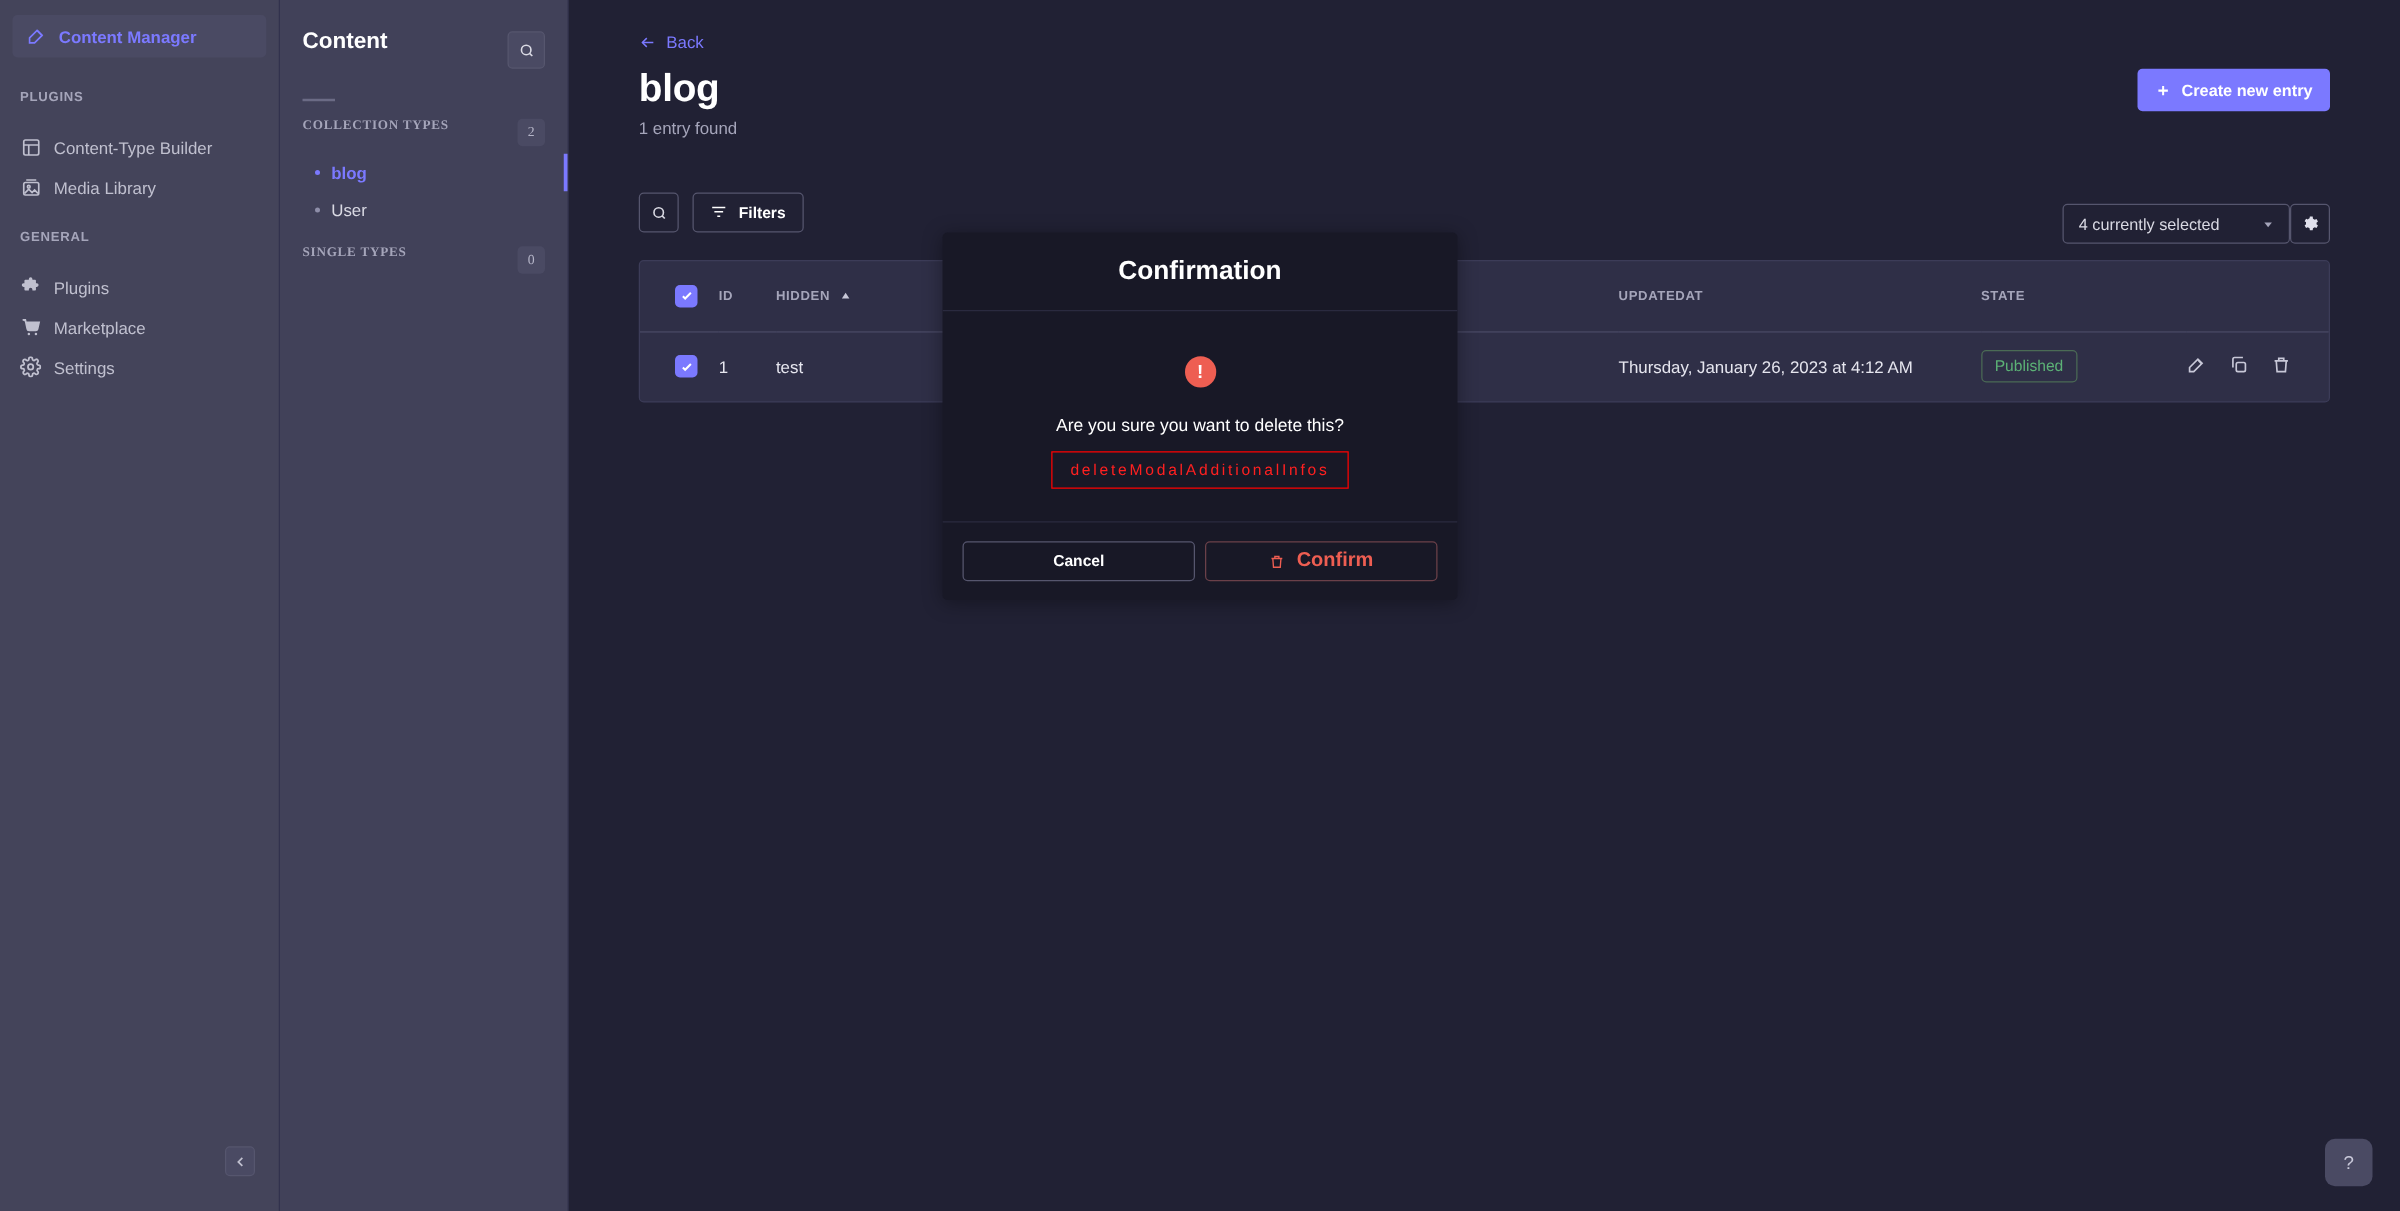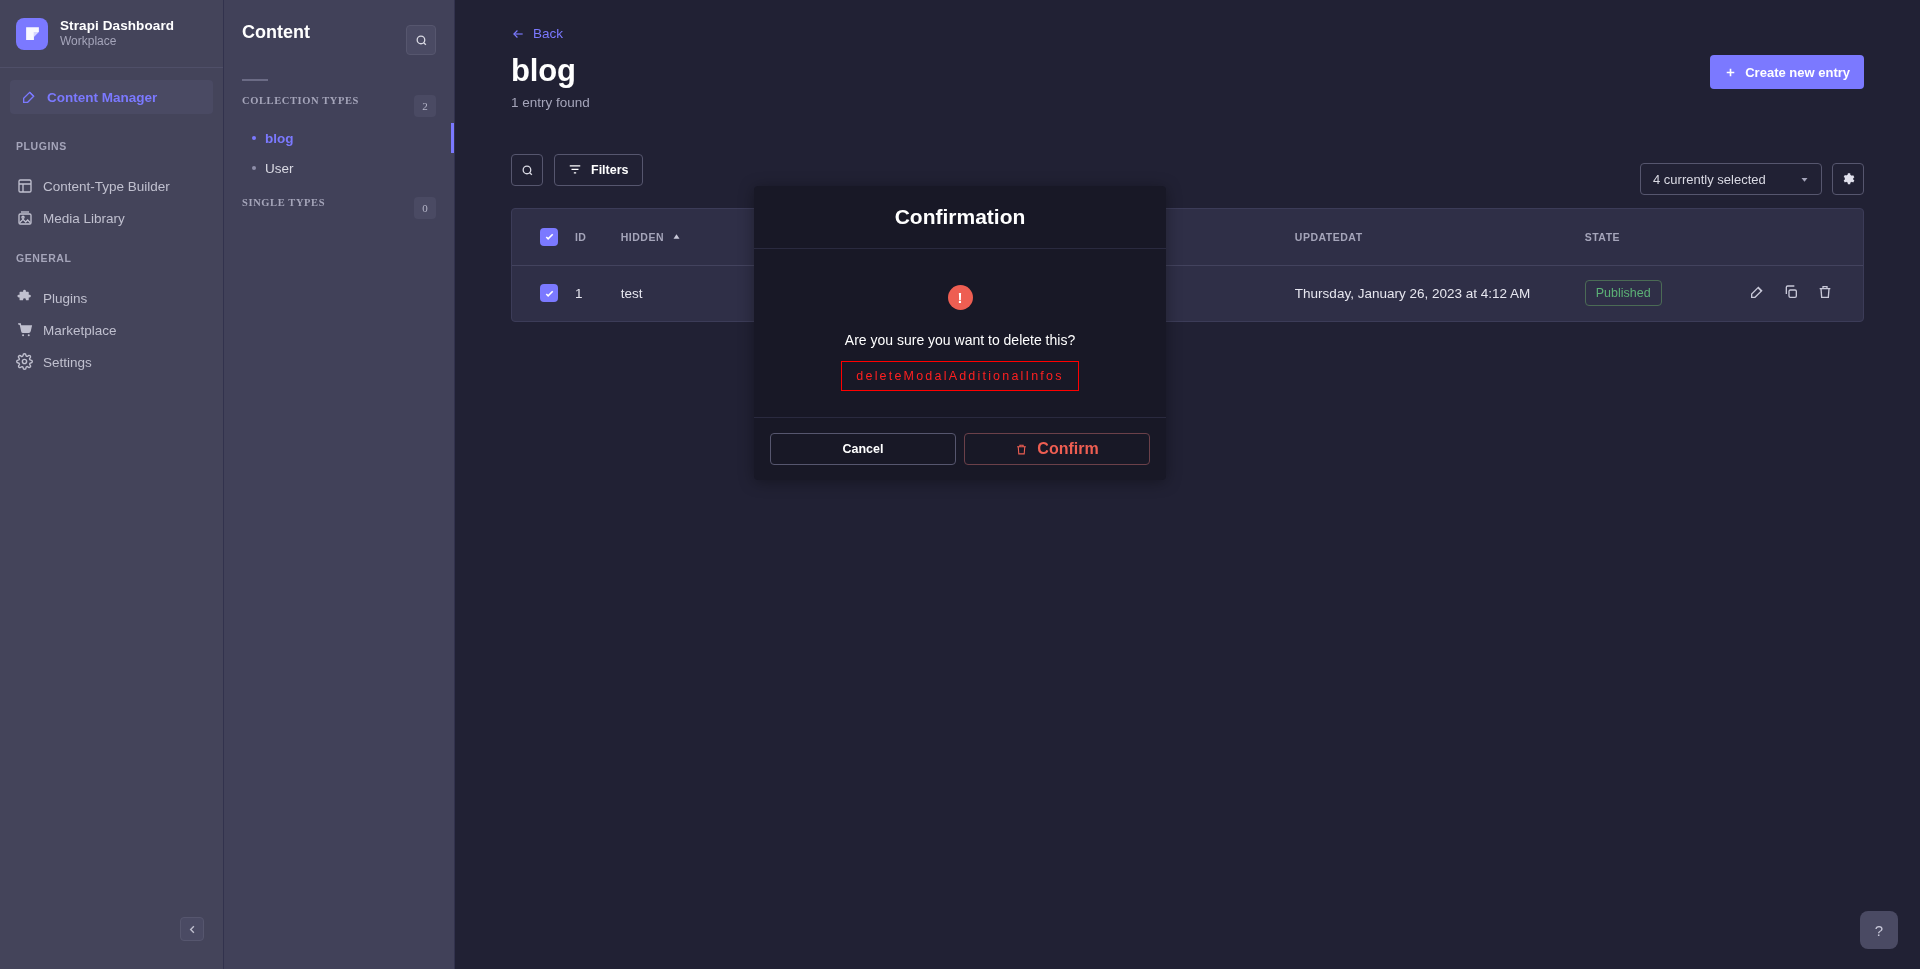--- a/index.html
+++ b/index.html
@@ -114,21 +114,21 @@
   .icon-btn {
     width: 32px; height: 32px; border-radius: 4px; background: transparent;
     border: 1px solid #56566e; display: flex; align-items: center; justify-content: center;
     cursor: pointer;
   }
   .filters-btn {
     height: 32px; border-radius: 4px; background: transparent; border: 1px solid #56566e;
     display: flex; align-items: center; gap: 9px; padding: 0 13px; margin-left: 11px;
     color: #fff; font-size: 12.5px; font-weight: bold; cursor: pointer; font-family: inherit;
   }
-  .toolbar-right { position: absolute; right: 56px; top: 163px; display: flex; align-items: center; gap: 10px; }
+  .toolbar-right { position: absolute; right: 56px; top: 163px; display: flex; align-items: center; }
   .select-box {
     width: 182px; height: 32px; border-radius: 4px; border: 1px solid #56566e;
     background: transparent; display: flex; align-items: center; justify-content: space-between;
     padding: 0 12px; color: #d9d9e3; font-size: 13px; cursor: pointer;
   }
   .gear-btn {
     width: 32px; height: 32px; border-radius: 4px; border: 1px solid #56566e;
     background: transparent; display: flex; align-items: center; justify-content: center; cursor: pointer;
   }
 
@@ -233,32 +233,20 @@
     cursor: pointer; font-family: inherit;
   }
   svg { display: block; }
 </style>
 </head>
 <body>
 
 <div class="app">
 
   <nav class="leftnav">
-    <div class="brand">
-      <div class="brand-logo">
-        <svg width="17" height="17" viewBox="0 0 24 24">
-          <path d="M3 3h18v7h-7v11H3z" fill="#ffffff" opacity="0.95"></path>
-          <path d="M14 10h7l-7 7z" fill="#d6d5ff"></path>
-        </svg>
-      </div>
-      <div class="brand-text">
-        <span class="brand-title">Strapi Dashboard</span>
-        <span class="brand-sub">Workplace</span>
-      </div>
-    </div>
 
     <div class="nav-active">
       <span class="nav-icon">
         <svg width="16" height="16" viewBox="0 0 24 24" fill="none" stroke="#7b79ff" stroke-width="2">
           <path d="M4 20h6l9-9-6-6-9 9v6z"></path>
             <path d="M13 5l6 6"></path>
         </svg>
       </span>
       <span class="lbl">Content Manager</span>
     </div>

